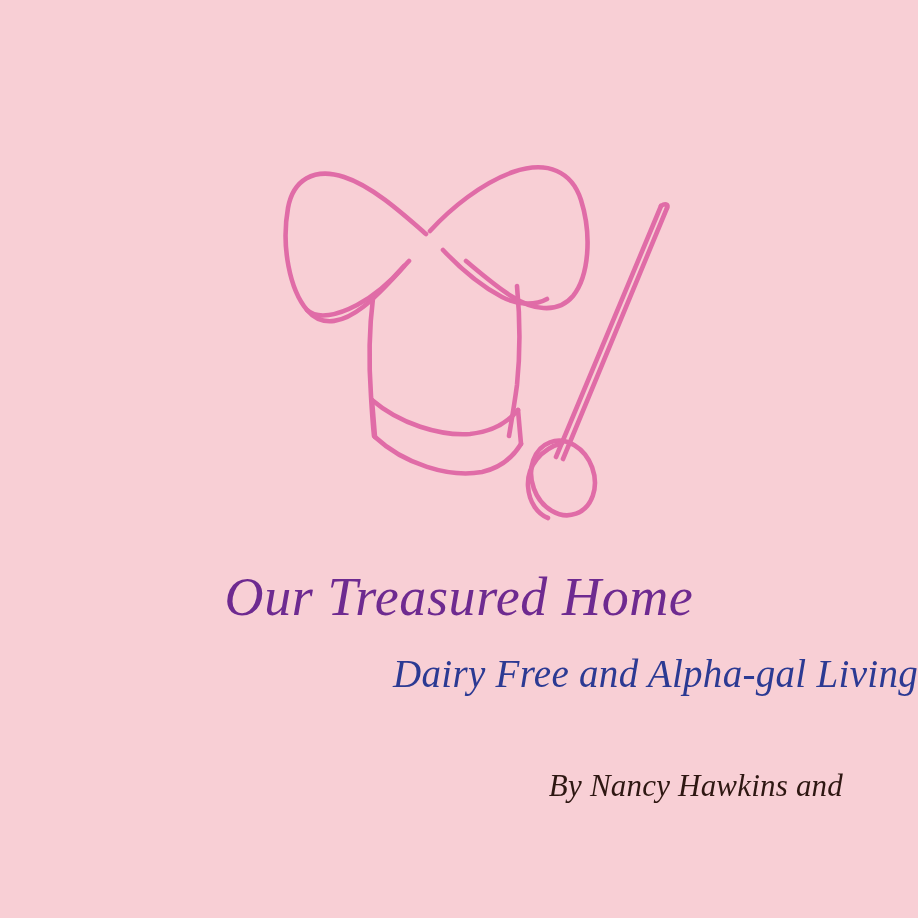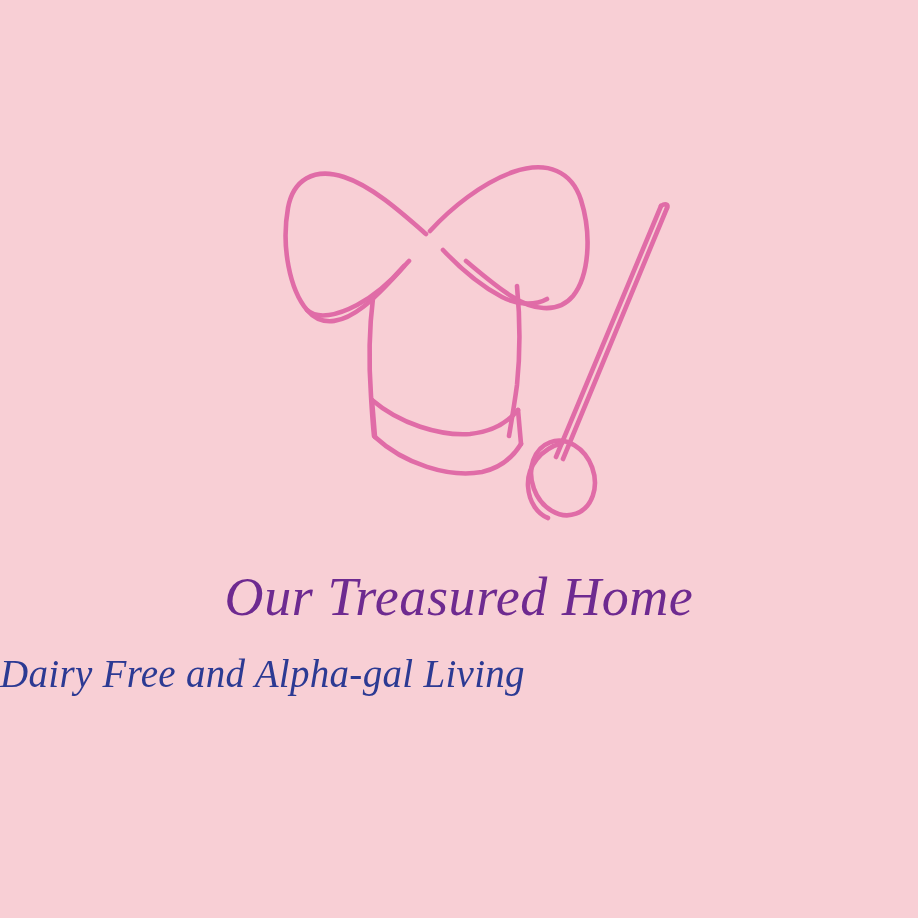--- a/index.html
+++ b/index.html
@@ -47,21 +47,21 @@
     font-style: italic;
     font-weight: 400;
     font-size: 54px;
     line-height: 64px;
     letter-spacing: 0.6px;
     white-space: nowrap;
   }
 
   #book-subtitle {
     width: 918px;
-    text-align: left;
+    text-align: right;
     margin-top: 22px;
     color: #2c3a93;
     font-family: "Liberation Serif", "DejaVu Serif", serif;
     font-style: italic;
     font-weight: 400;
     font-size: 39px;
     line-height: 46px;
     letter-spacing: 0.3px;
     white-space: nowrap;
   }
@@ -145,15 +145,16 @@
                C 529 503, 538 514, 548 518"></path>
     </g>
   </svg>
 
   <div id="text-block">
     <div id="book-title">Our Treasured Home</div>
     <div id="book-subtitle">Dairy Free and Alpha-gal Living</div>
   </div>
 
   <div id="author-block">
+    <div>By Nancy Hawkins and</div>
   </div>
 
 </div>
 
 </body></html>

